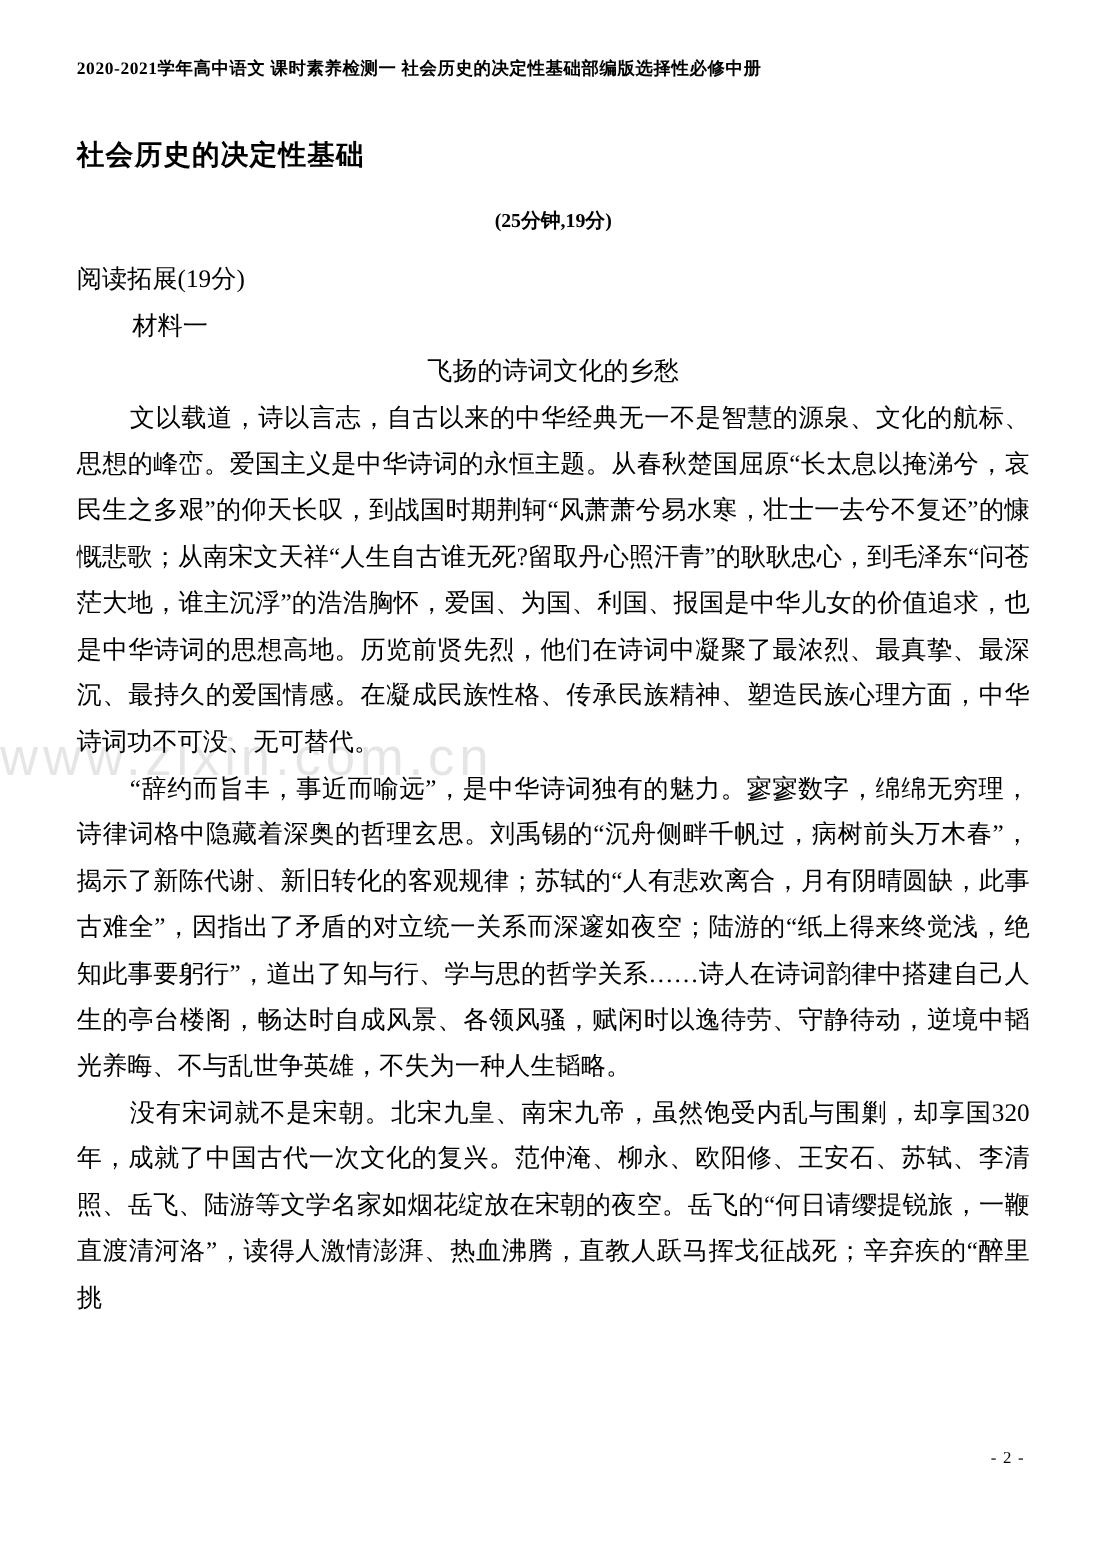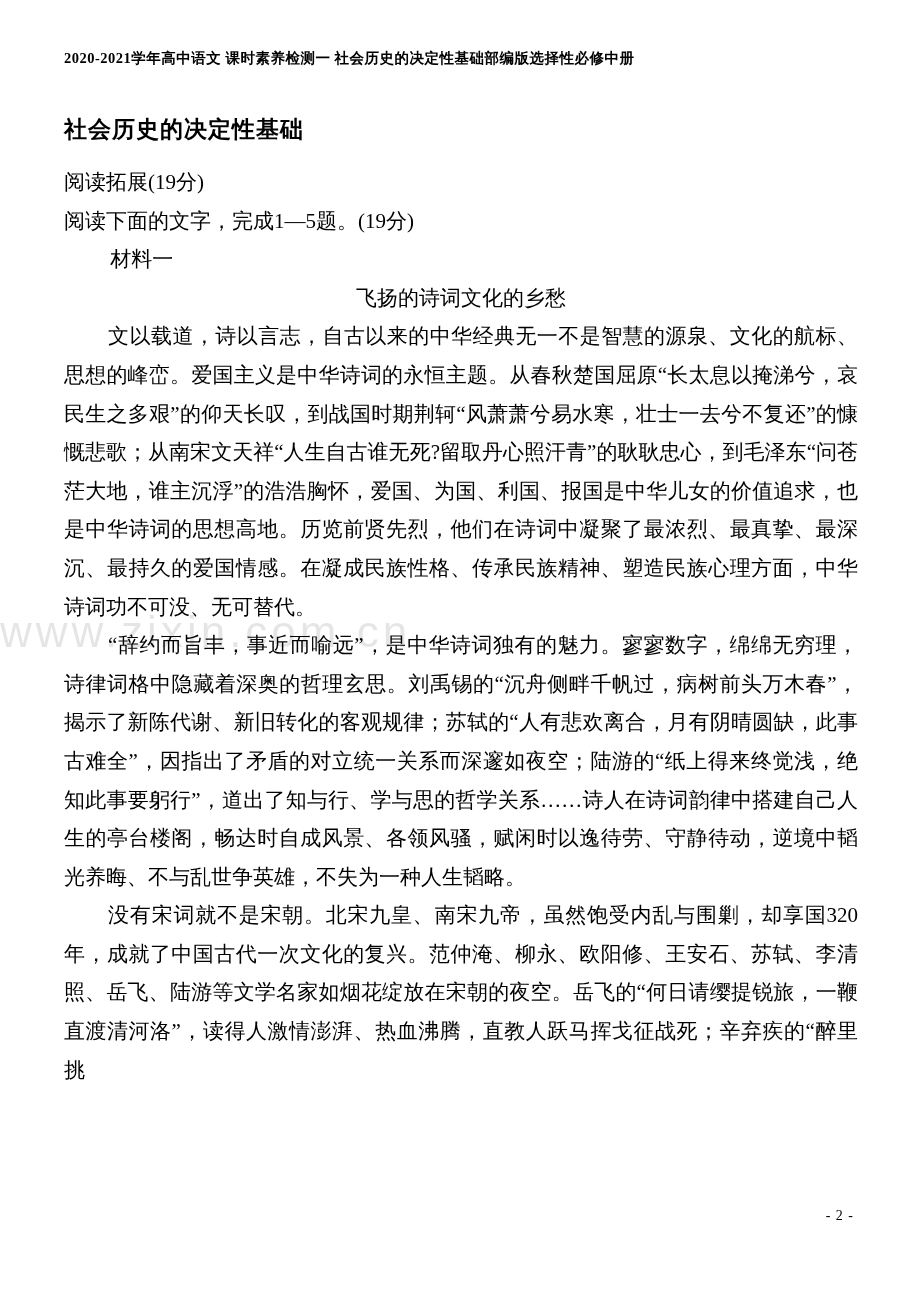--- a/index.html
+++ b/index.html
@@ -71,26 +71,26 @@
 </style>
 </head>
 <body>
 
 <div class="page">
 
   <div class="doc-header">2020-2021学年高中语文 课时素养检测一 社会历史的决定性基础部编版选择性必修中册</div>
 
   <div class="doc-title">社会历史的决定性基础</div>
 
+  <div class="doc-subtitle">(25分钟,19分)</div>
 
   <div class="body-text">
 
     <div class="line-plain">阅读拓展(19分)</div>
 
-    <div class="line-plain">阅读下面的文字，完成1—5题。(19分)</div>
 
     <div class="material-label">材料一</div>
 
     <div class="essay-title">飞扬的诗词文化的乡愁</div>
 
 
     <div class="para">文以载道，诗以言志，自古以来的中华经典无一不是智慧的源泉、文化的航标、思想的峰峦。爱国主义是中华诗词的永恒主题。从春秋楚国屈原“长太息以掩涕兮，哀民生之多艰”的仰天长叹，到战国时期荆轲“风萧萧兮易水寒，壮士一去兮不复还”的慷慨悲歌；从南宋文天祥“人生自古谁无死?留取丹心照汗青”的耿耿忠心，到毛泽东“问苍茫大地，谁主沉浮”的浩浩胸怀，爱国、为国、利国、报国是中华儿女的价值追求，也是中华诗词的思想高地。历览前贤先烈，他们在诗词中凝聚了最浓烈、最真挚、最深沉、最持久的爱国情感。在凝成民族性格、传承民族精神、塑造民族心理方面，中华诗词功不可没、无可替代。</div>
 
     <div class="para">“辞约而旨丰，事近而喻远”，是中华诗词独有的魅力。寥寥数字，绵绵无穷理，诗律词格中隐藏着深奥的哲理玄思。刘禹锡的“沉舟侧畔千帆过，病树前头万木春”，揭示了新陈代谢、新旧转化的客观规律；苏轼的“人有悲欢离合，月有阴晴圆缺，此事古难全”，因指出了矛盾的对立统一关系而深邃如夜空；陆游的“纸上得来终觉浅，绝知此事要躬行”，道出了知与行、学与思的哲学关系……诗人在诗词韵律中搭建自己人生的亭台楼阁，畅达时自成风景、各领风骚，赋闲时以逸待劳、守静待动，逆境中韬光养晦、不与乱世争英雄，不失为一种人生韬略。</div>
 

